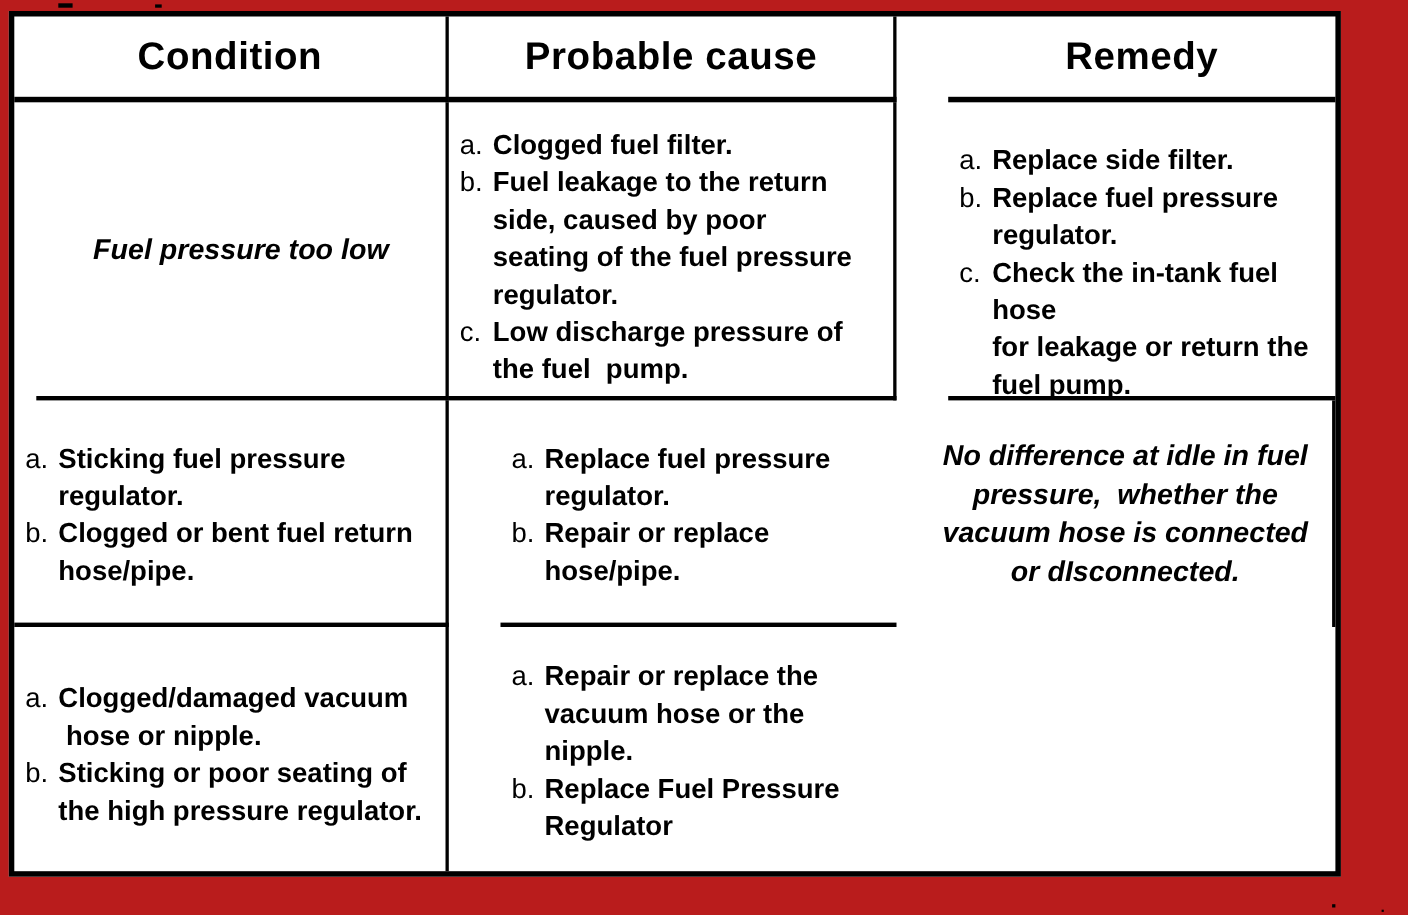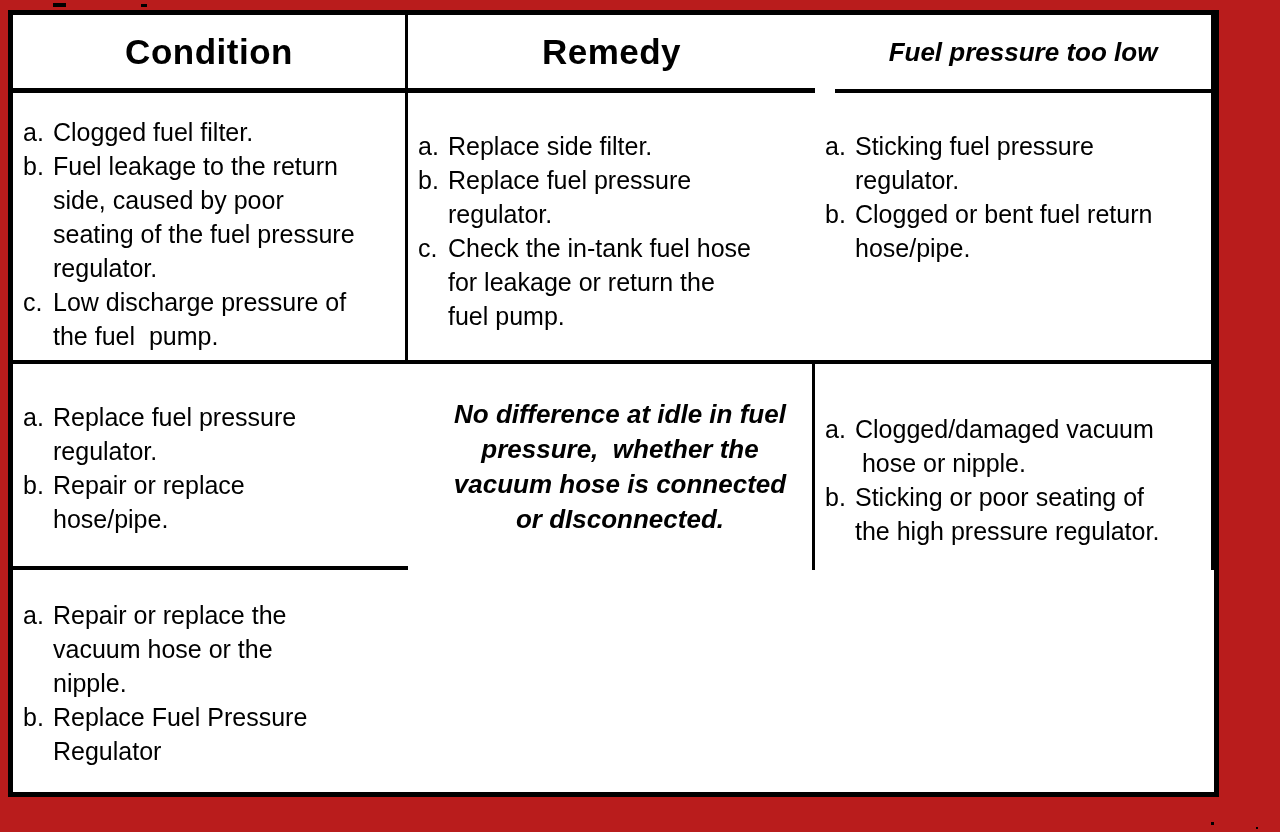--- a/index.html
+++ b/index.html
@@ -23,21 +23,21 @@
     display: grid;
     grid-template-columns: 395px 407px 1fr;
     grid-template-rows: 78px 271px 206px 1fr;
     background: #fff;
   }
   .cell {
     border-right: 3px solid #000;
     border-bottom: 4px solid #000;
     overflow: hidden;
   }
-  .cell.lastcol { border-right: none; }
+  .cell.lastcol { border-right: none; margin-left: 47px; }
   .cell.lastrow { border-bottom: none; }
   .cell.head {
     border-bottom: 5px solid #000;
     display: flex; align-items: center; justify-content: center;
     font-size: 35px; font-weight: bold;
     letter-spacing: 0.5px;
   }
   .cell.cond {
     display: flex; align-items: center; justify-content: center;
     text-align: center;
@@ -46,31 +46,32 @@
     margin-left: 20px;
   }
   .cond .condtext { white-space: pre-wrap; }
   .cell.list { padding-left: 10px; padding-right: 4px; }
   .pt22 { padding-top: 22px; }
   .pt28 { padding-top: 28px; }
   .pt36 { padding-top: 36px; }
   .pt48 { padding-top: 48px; }
   .li { display: flex; font-size: 25px; line-height: 34px; }
   .mk { flex: none; width: 30px; }
-  .tx { flex: 1; white-space: pre-wrap; }
+  .tx { flex: 1; white-space: pre-wrap; font-weight: bold; }
   .speck { position: absolute; background: #000; }
 </style>
 </head>
 <body>
 
 <div class="page">
 
   <div class="tbl">
 
     <div class="cell head">Condition</div>
+    <div class="cell head">Probable cause</div>
     <div class="cell head lastcol">Remedy</div>
 
     <div class="cell cond">
       <div class="condtext">Fuel pressure too low</div>
     </div>
     <div class="cell list pt22">
       <div class="li">
         <span class="mk">a.</span>
         <span class="tx">Clogged fuel filter.</span>
       </div>

